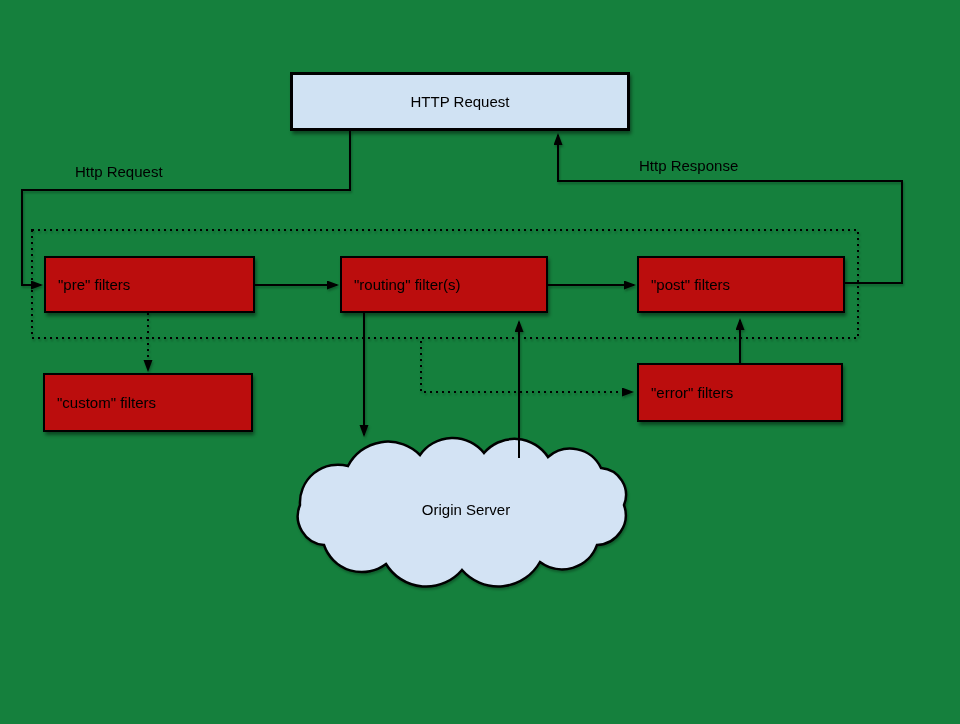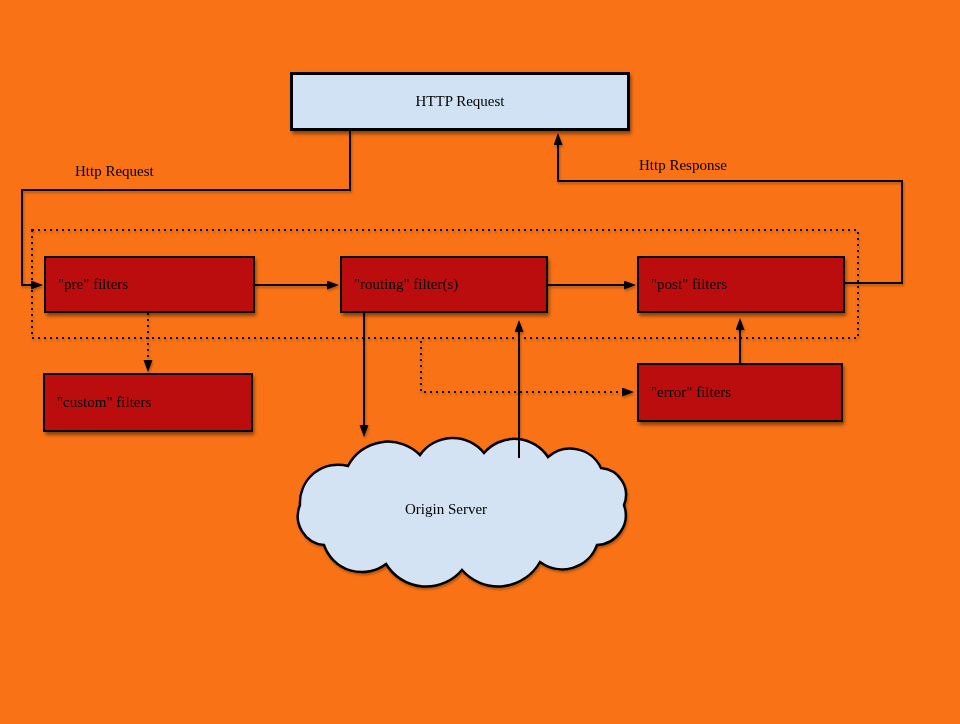--- a/index.html
+++ b/index.html
@@ -1,21 +1,21 @@
 <!DOCTYPE html>
 <html style="--filter-box: #bb0d0d; --request-box: #d0e2f3; --cloud-fill: #d3e3f4; --line: #000000;"><head>
 <meta charset="utf-8">
 <style>
   html, body { margin: 0; padding: 0; background: #fff; }
   .canvas {
     position: relative;
     width: 960px;
     height: 724px;
-    background: #f97316;
-    font-family: Liberation Serif, serif;
+    background: #15803d;
+    font-family: Liberation Sans, sans-serif;
     color: #000;
     overflow: hidden;
   }
   .layer {
     position: absolute;
     left: 0; top: 0;
     filter: drop-shadow(1.5px 2.5px 1px rgba(0,0,0,0.28));
   }
   .box {
     position: absolute;
@@ -117,15 +117,15 @@
   </div>
 
   <div class="box box-red" style="left:637px; top:363px; width:206px; height:59px;">
     <span>"error" filters</span>
   </div>
 
   <div class="flow-label" style="left:75px; top:163px;">Http Request</div>
 
   <div class="flow-label" style="left:639px; top:157px;">Http Response</div>
 
-  <div class="cloud-label" style="left:336px; top:501px; width:220px;">Origin Server</div>
+  <div class="cloud-label" style="left:356px; top:501px; width:220px;">Origin Server</div>
 
 </div>
 
 </body></html>

